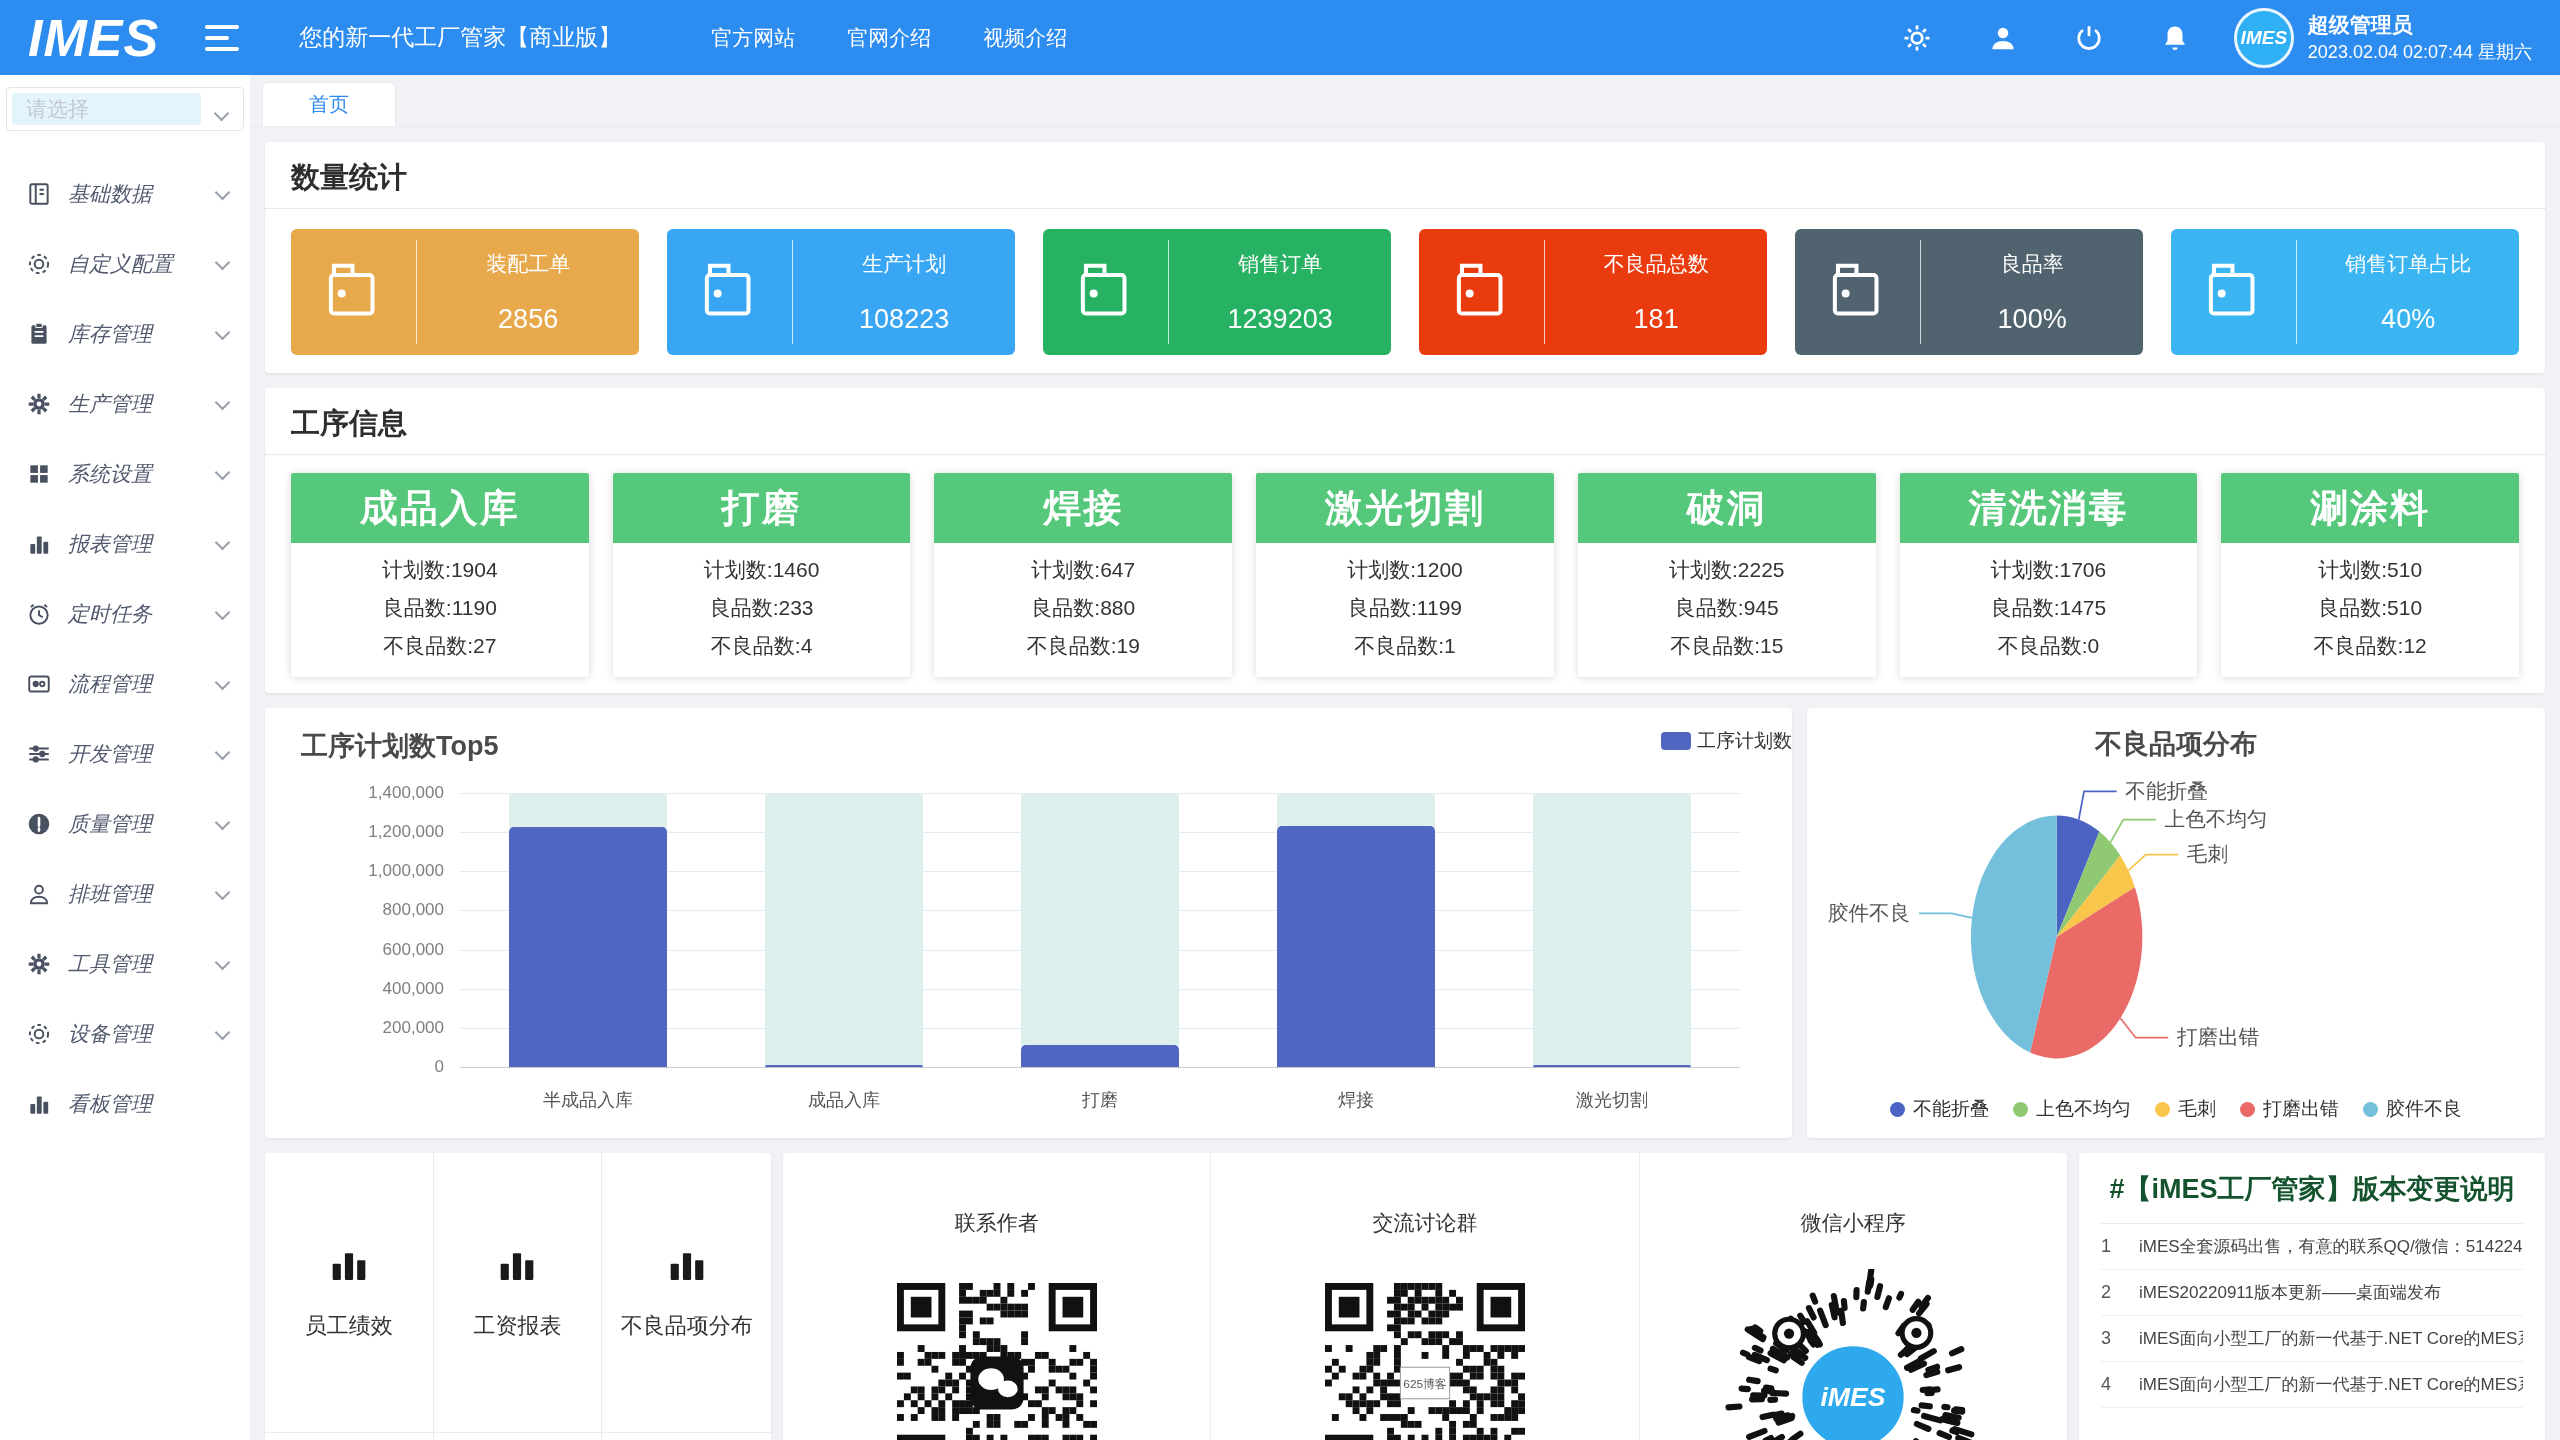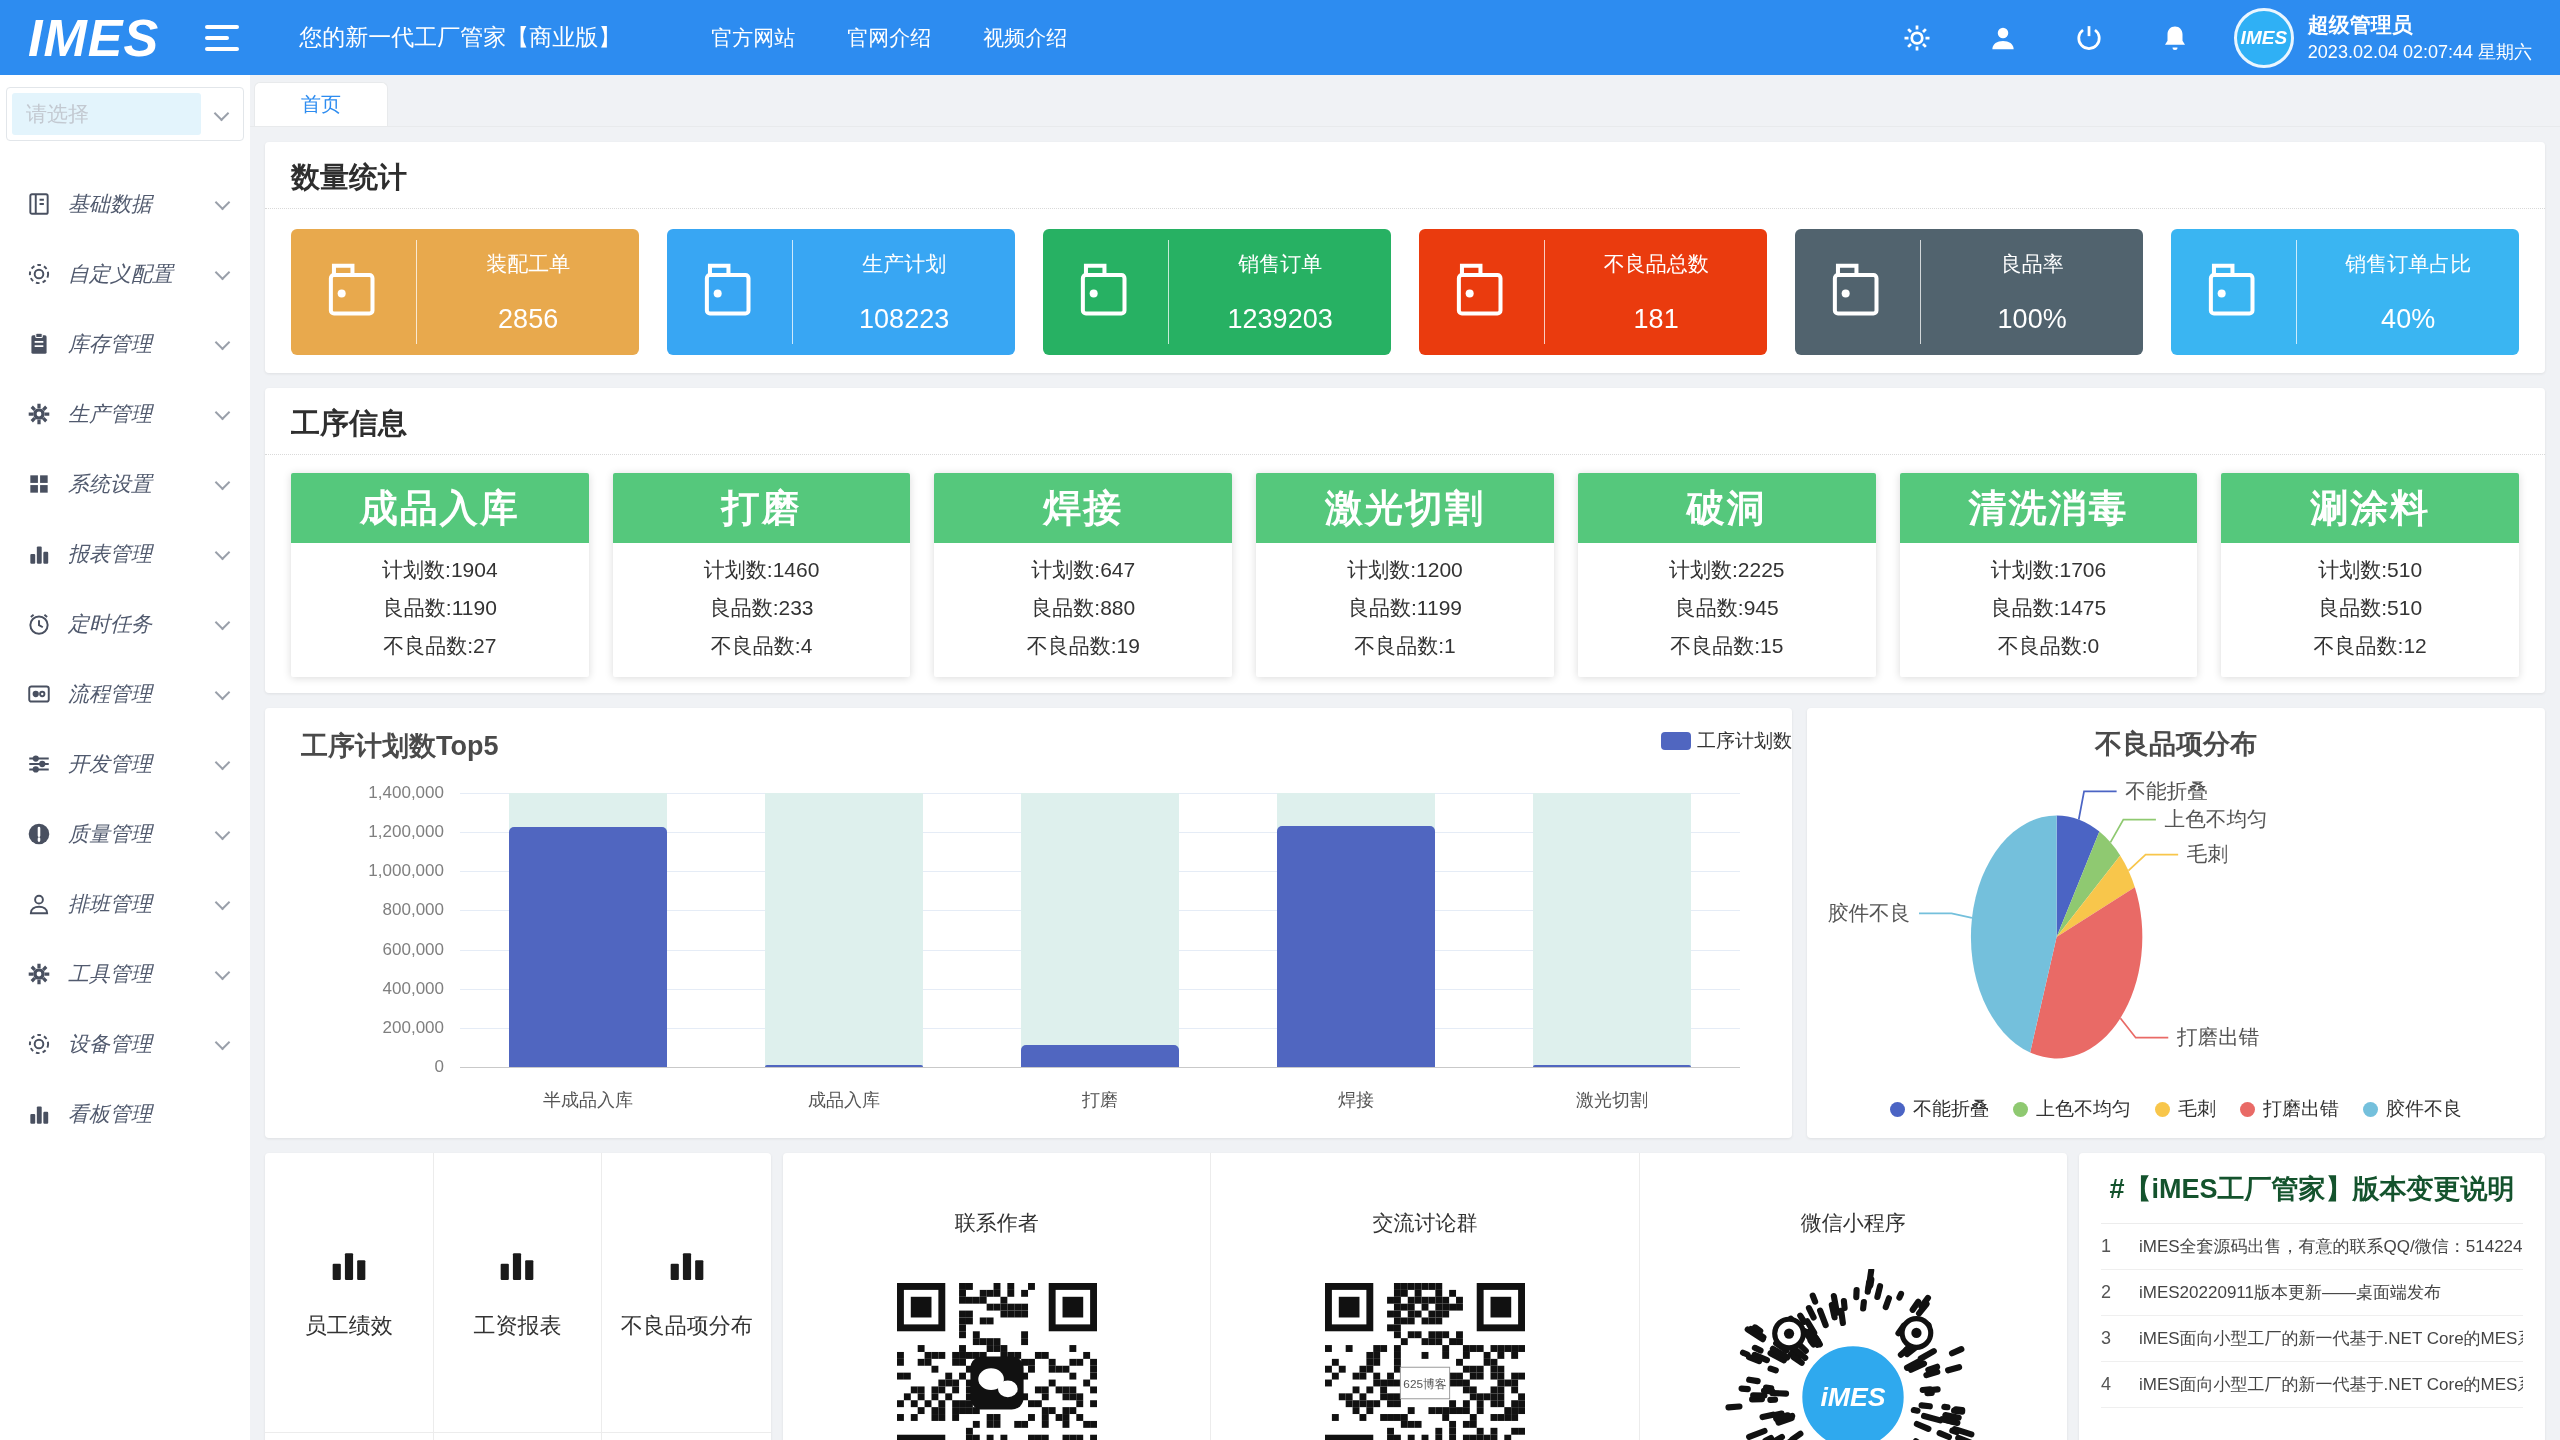--- a/index.html
+++ b/index.html
@@ -21,36 +21,36 @@
     display:flex; align-items:center; justify-content:center; font-weight:800; font-style:italic;
     font-size:19px; margin-left:44px; margin-right:14px; }
   .user-block { line-height:1.35; }
   .user-name { font-size:21px; font-weight:700; }
   .user-time { font-size:18px; }
 
   
   .layout { display:flex; height:1365px; }
   .sidebar { width:250px; background:#fff; flex:none; padding:8px 0 0 0; }
   .select-box { margin:4px 6px 10px 6px; border:1px solid #e2e6ea; border-radius:4px; background:#fff;
-    height:54px; display:flex; align-items:center; position:relative; cursor:pointer; }
+    height:44px; display:flex; align-items:center; position:relative; cursor:pointer; }
   .select-fill { position:absolute; left:5px; top:5px; bottom:5px; right:42px; background:#e3f4fc; border-radius:3px;
     display:flex; align-items:center; padding-left:14px; }
   .select-ph { color:#c3c9d1; font-size:21px; }
   .chev { width:11px; height:11px; border-right:2px solid #9aa0aa; border-bottom:2px solid #9aa0aa;
     transform:rotate(45deg); display:inline-block; }
   .select-box .chev { position:absolute; right:16px; top:20px; }
   .menu { padding-top:18px; }
   .menu-item { height:70px; display:flex; align-items:center; padding:0 22px 0 26px; cursor:pointer; color:#495060; }
   .menu-item .mi-ico { width:26px; height:26px; margin-right:16px; flex:none; display:inline-flex; }
   .menu-item .mi-ico svg { width:100%; height:100%; }
   .menu-item .mi-label { font-size:21px; color:#515a6e; flex:1;font-style:italic; }
   .menu-item .chev { margin-top:-4px; }
 
   .main { flex:1; display:flex; flex-direction:column; min-width:0; }
-  .tabbar { height:52px; background:#f0f2f5; display:flex; align-items:flex-end; padding-left:4px; border-bottom:1px solid #e8eaec; }
+  .tabbar { height:52px; background:#f0f2f5; display:flex; align-items:flex-end; padding-left:12px; border-bottom:1px solid #e8eaec; }
   .tab { background:#fff; color:#2d8cf0; font-size:20px; padding:0 46px; height:44px; display:flex; align-items:center;
     border-radius:6px 6px 0 0; border:1px solid #e8eaec; border-bottom:none; cursor:pointer; }
   .content { flex:1; padding:15px 15px 0 15px; overflow:hidden; }
 
   
   .panel { background:#fff; border-radius:4px; box-shadow:0 1px 3px rgba(0,0,0,.08); margin-bottom:15px; }
   .panel-head { padding:16px 26px 10px 26px; }
   .panel-title { font-size:29px; font-weight:600; color:#2e2e2e; }
   .dotted { border-bottom:1px dotted #d9d9d9; }
 

